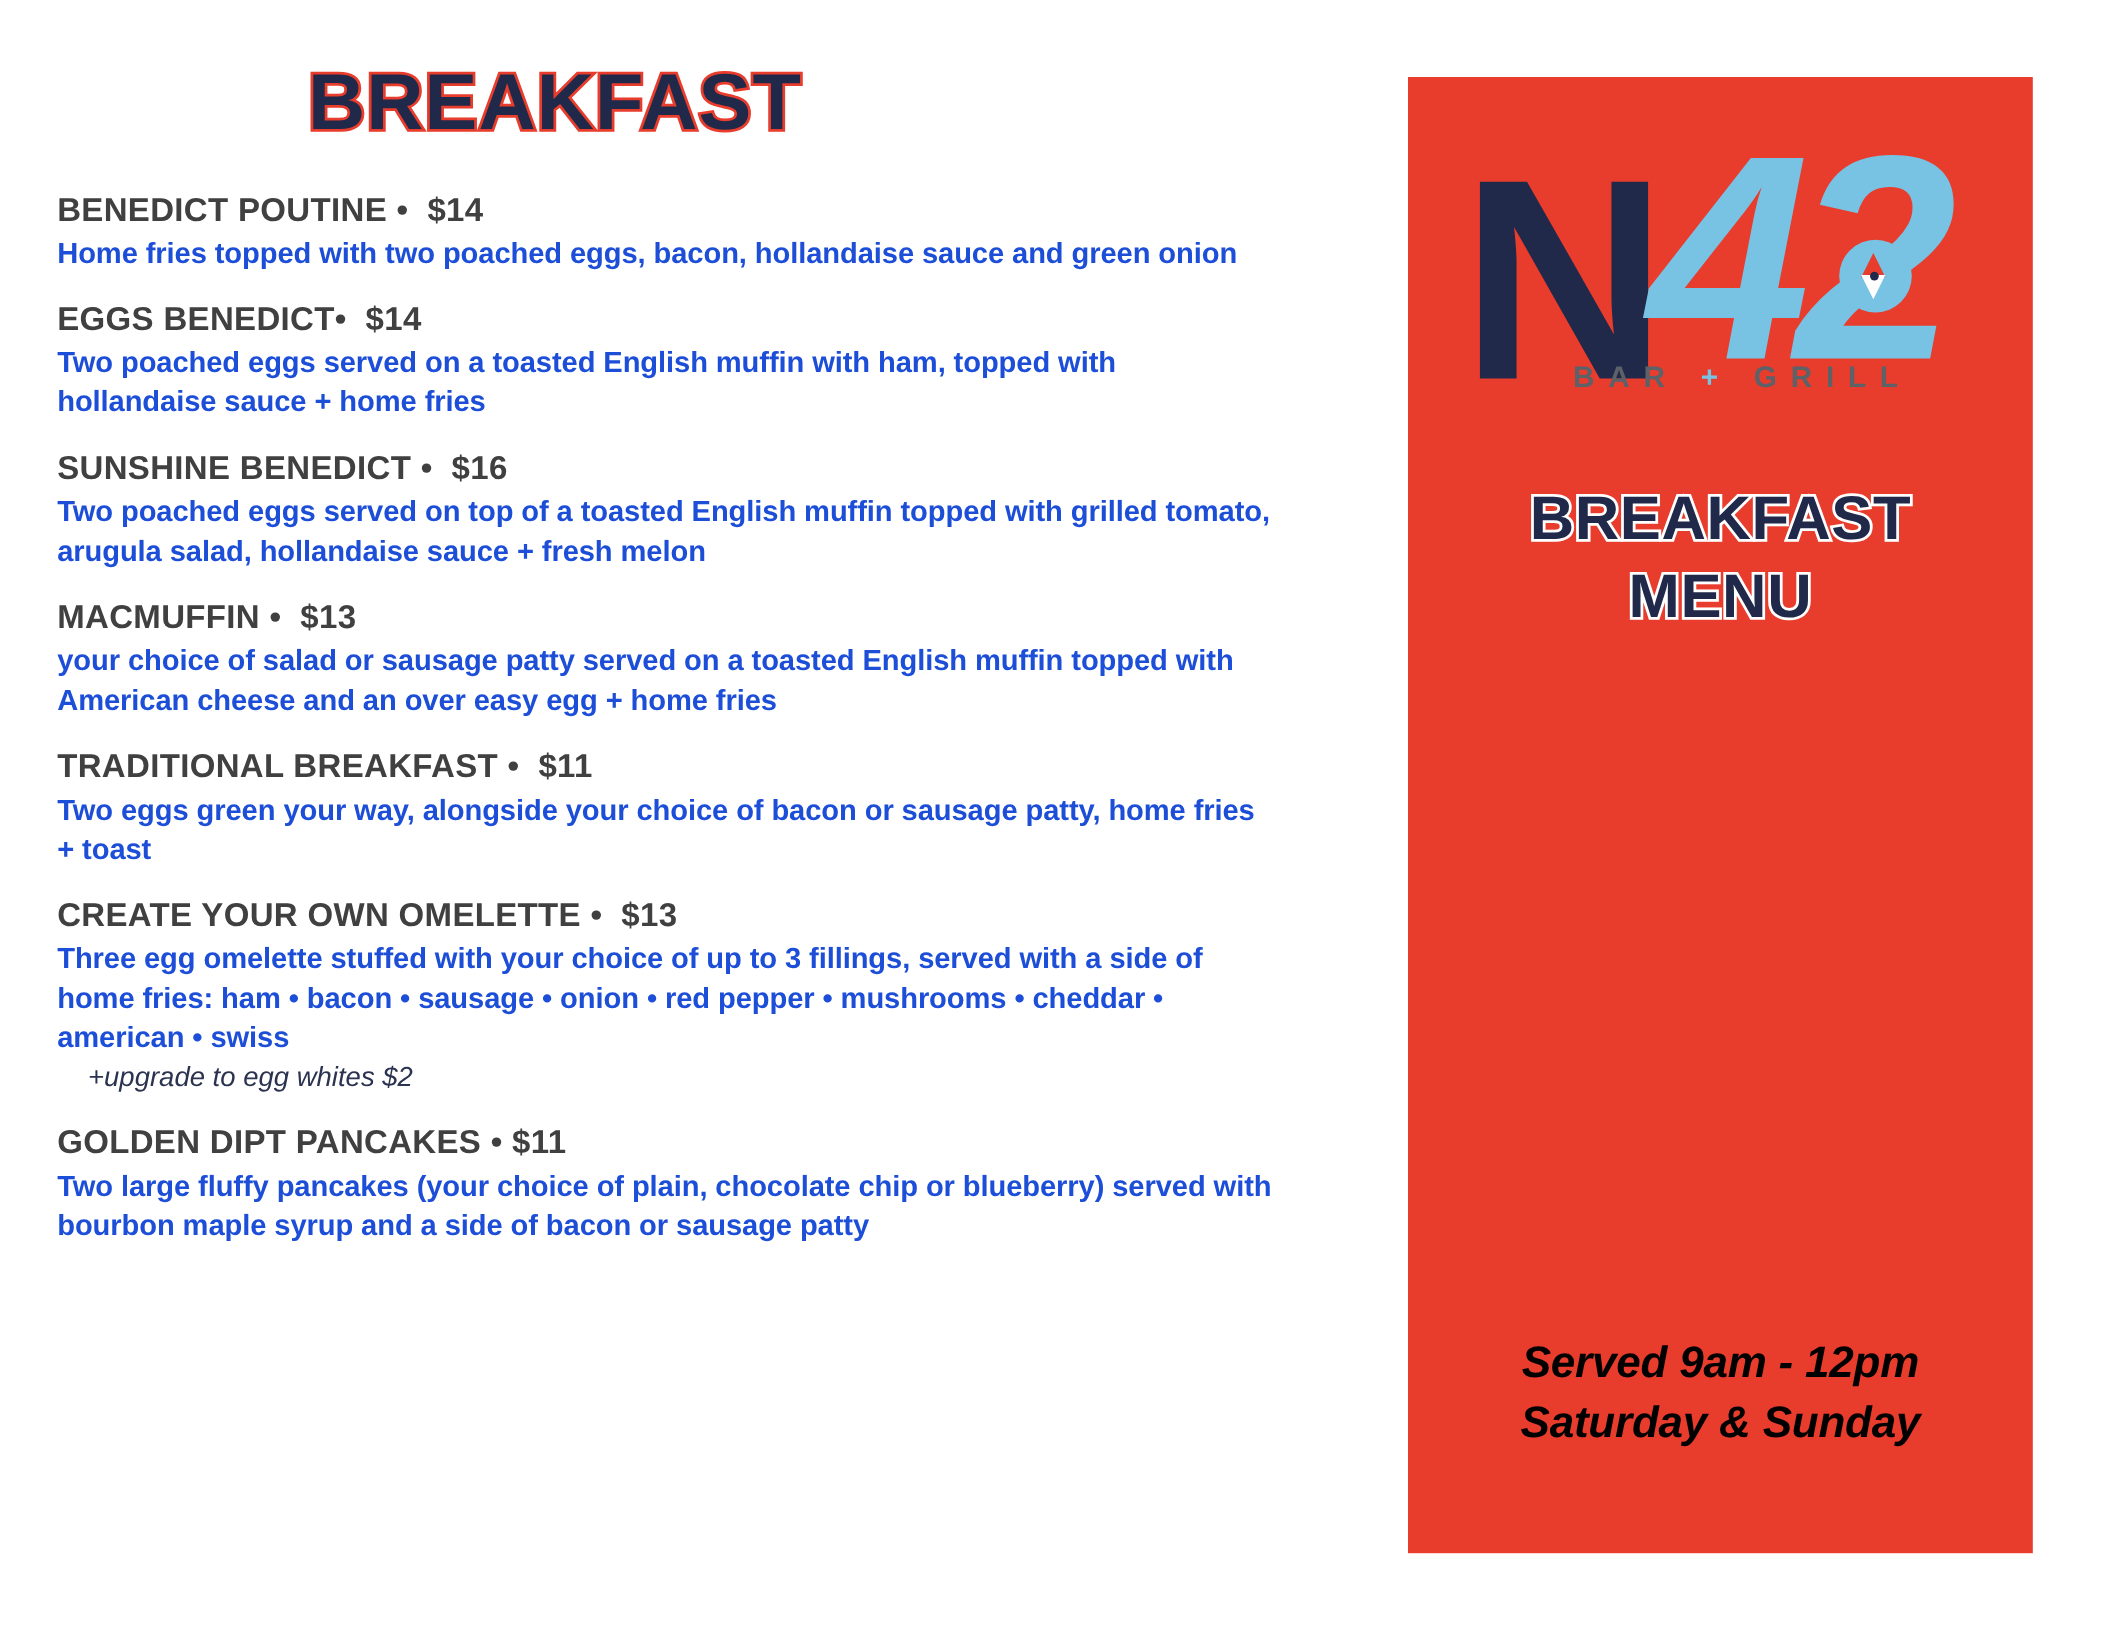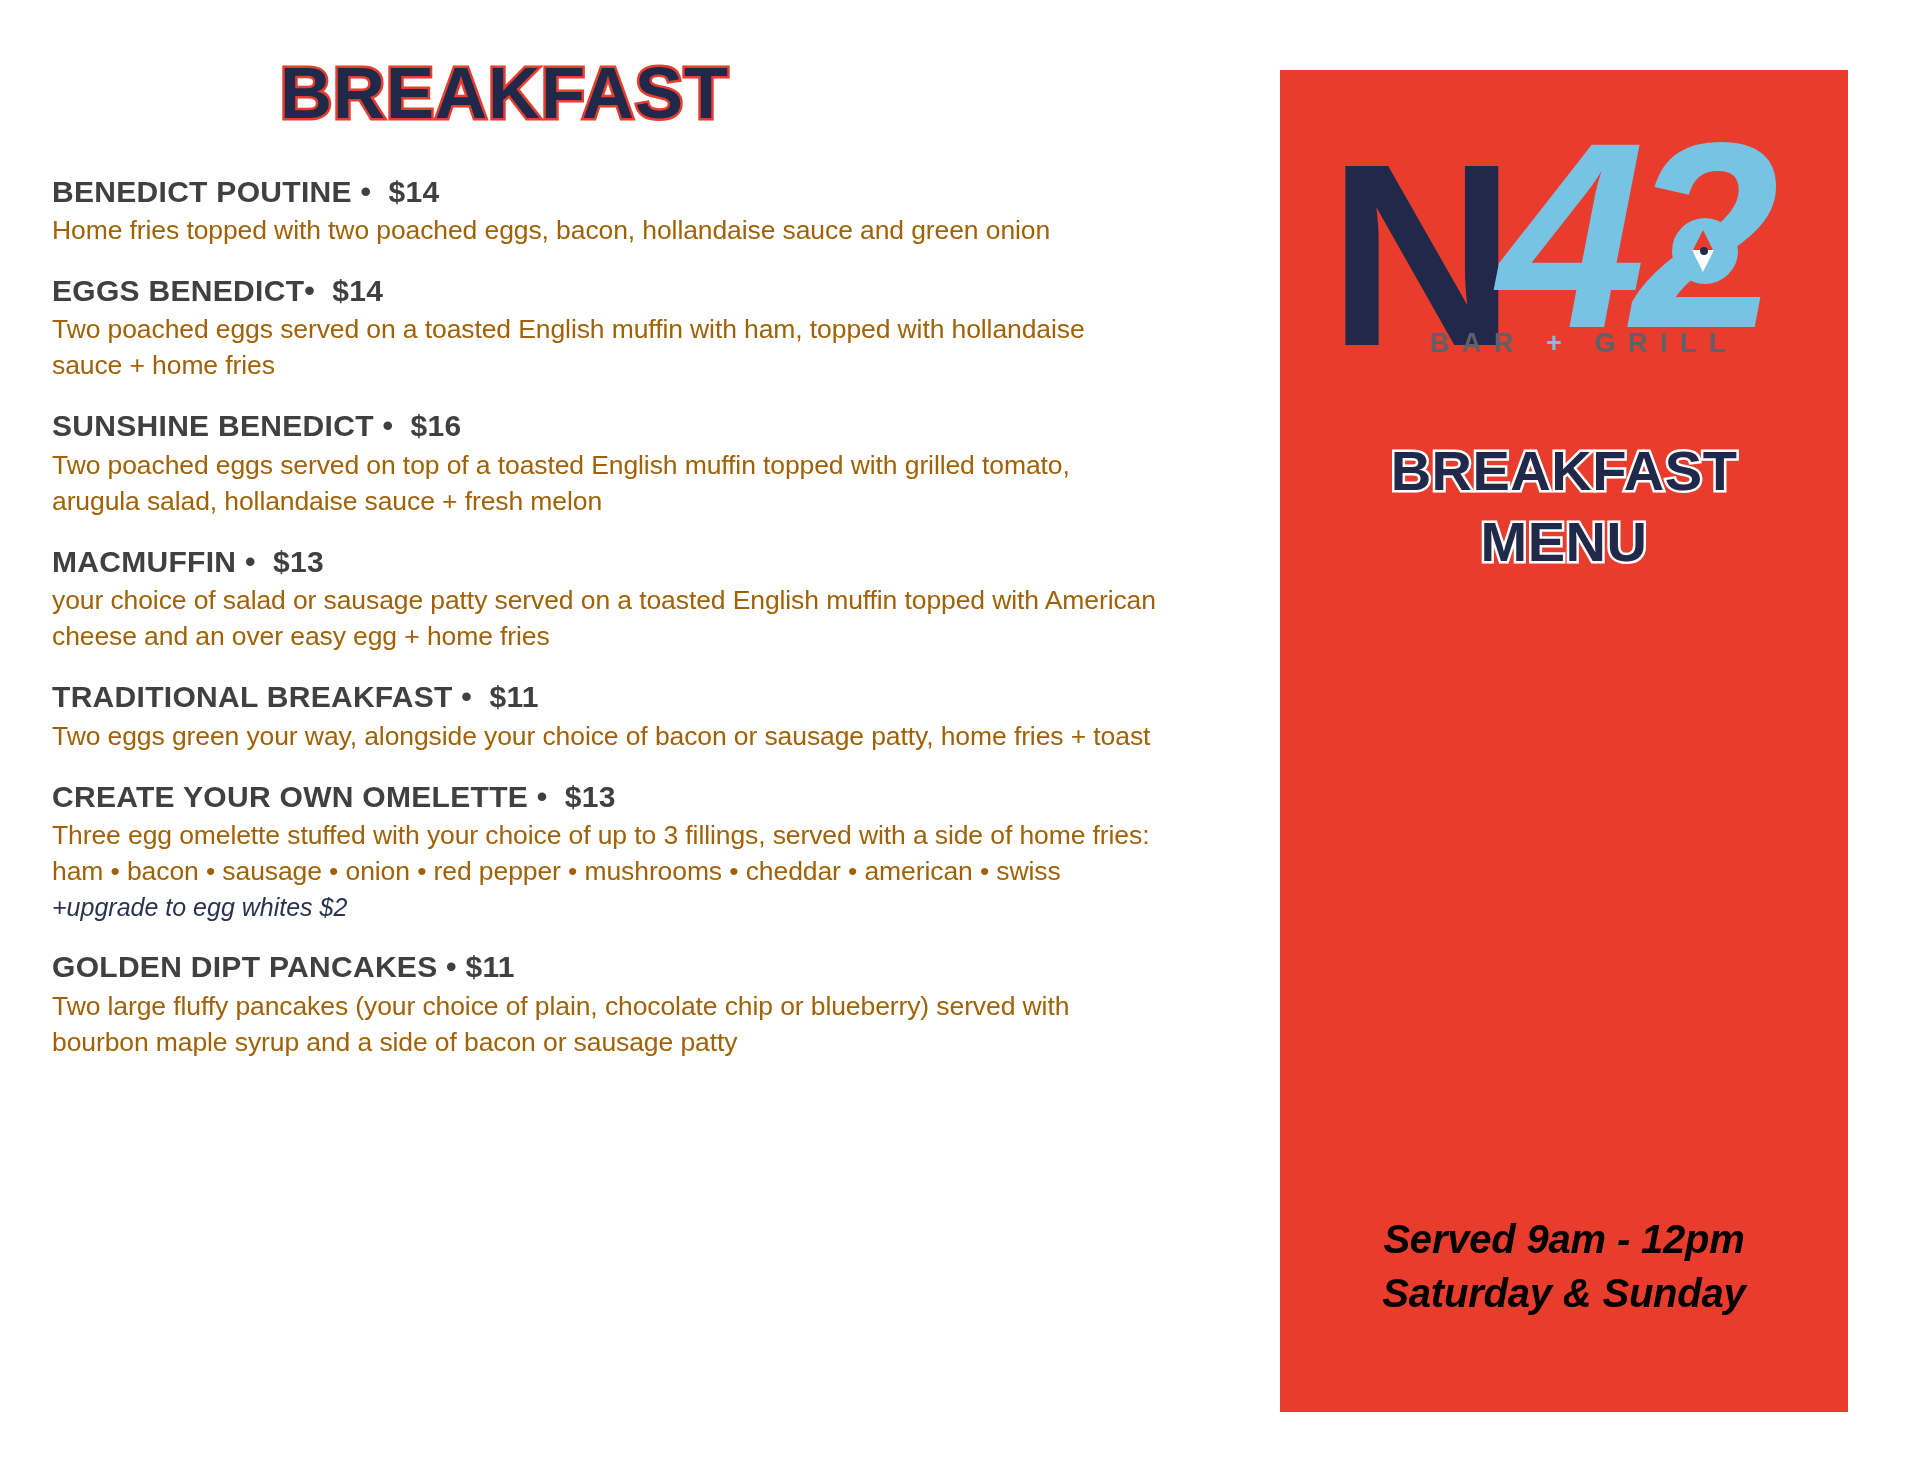--- a/index.html
+++ b/index.html
@@ -46,29 +46,30 @@
     font-weight:bold;
     color:#404040;
     letter-spacing:0.3px;
     line-height:1.18;
     white-space:pre;
   }
 
   .item-desc {
     margin-top:3px;
     font-size:26.5px;
-    font-weight:400;
-    color:#a16207;
+    font-weight:700;
+    color:#1d4ed8;
     line-height:1.36;
     max-width:1105px;
     letter-spacing:-0.1px;
   }
 
   .item-note {
     margin-top:1px;
+    margin-left:28px;
     font-size:25px;
     font-style:italic;
     color:#2b3350;
     line-height:1.36;
   }
 
   
   #brand-panel {
     position:absolute;
     left:1280px; top:70px;

